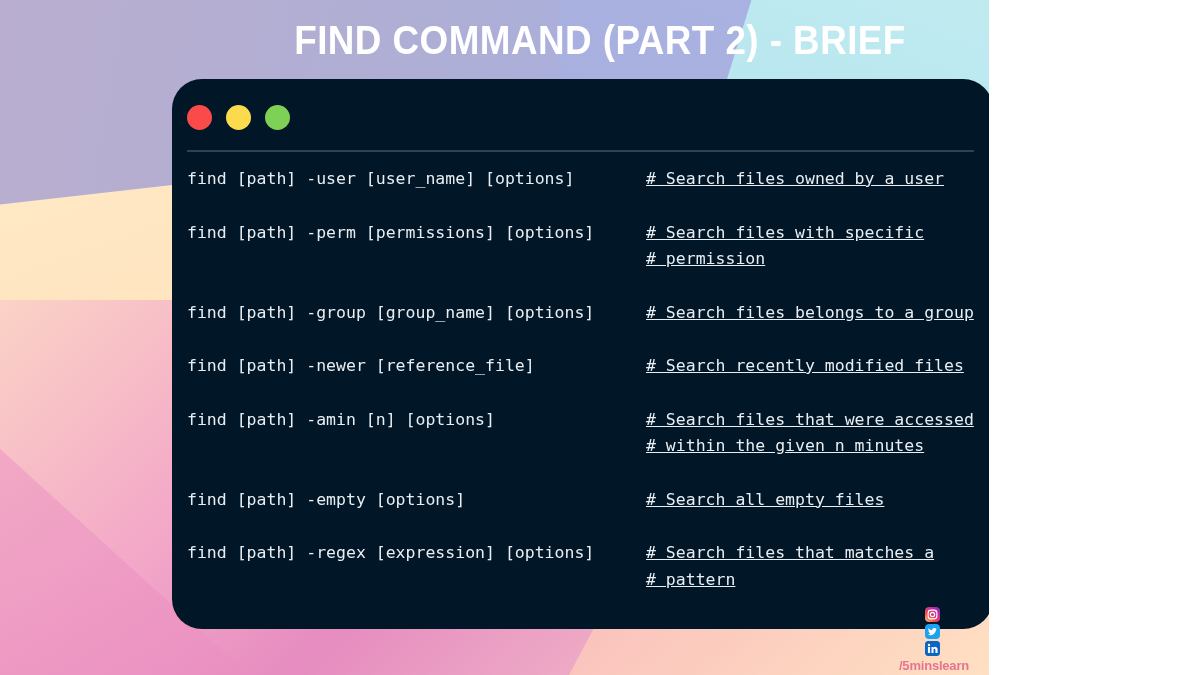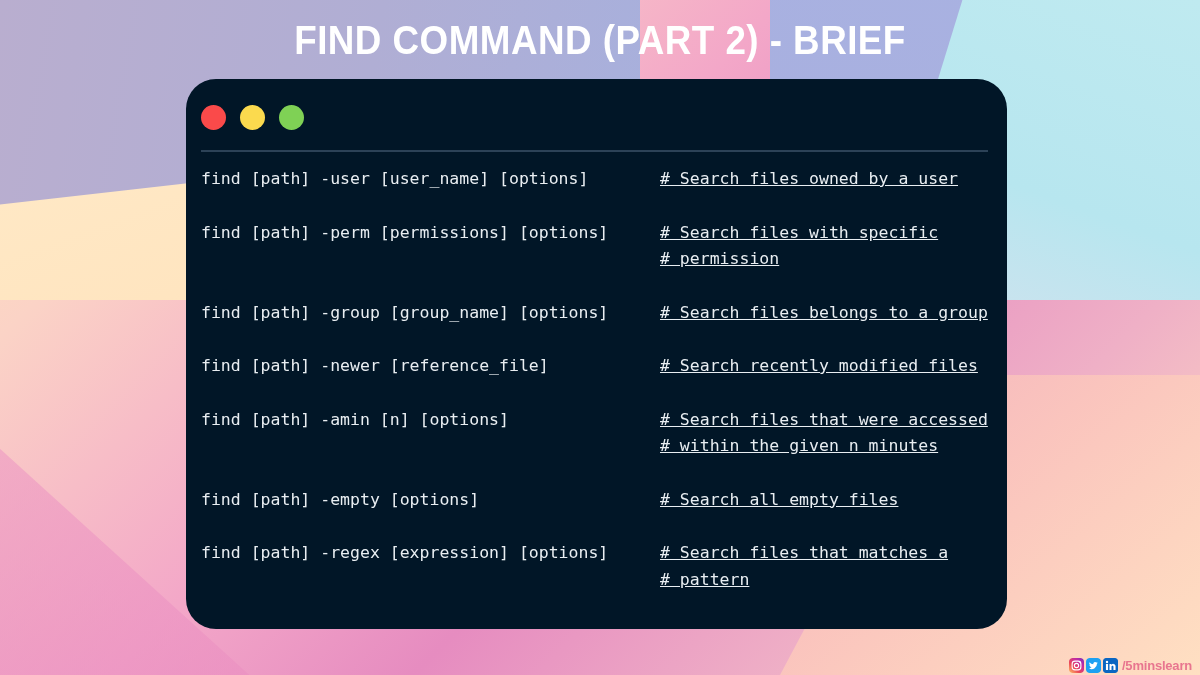--- a/index.html
+++ b/index.html
@@ -5,21 +5,21 @@
   * { margin:0; padding:0; box-sizing:border-box; }
 
   html, body {
     width:1200px; height:675px;
     overflow:hidden;
     font-family:"Liberation Sans", sans-serif;
   }
 
   #stage {
     position:relative;
-    width:1200px; height:675px;
+    width:989px; height:675px;
     overflow:hidden;
     background:
       linear-gradient(135deg,
         #ffe3bd 0%,
         #fbd3c6 18%,
         #f3a7c8 42%,
         #e68cc0 58%,
         #efb0c6 78%,
         #ffdcc2 100%);
   }
@@ -72,21 +72,21 @@
     letter-spacing:0.5px;
     line-height:44px;
     transform:scaleX(.92);
     text-transform:uppercase;
     white-space:nowrap;
   }
 
   
   .terminal {
     position:absolute;
-    left:186px; top:79px;
+    left:172px; top:79px;
     width:821px; height:550px;
     background:#011627;
     border-radius:30px;
     overflow:hidden;
   }
 
   .titlebar {
     position:relative;
     height:71px;
     padding:26px 0 0 15px;
@@ -118,22 +118,22 @@
   .row { display:flex; margin-bottom:27px; }
   .row:last-child { margin-bottom:0; }
 
   .cmd { width:459px; flex:0 0 459px; }
   .cmt { flex:1 1 auto;text-decoration:underline; }
   .cmt-line { display:block; }
 
   
   .handle {
     position:absolute;
-    right:8px; bottom:2px;
-    display:flex; align-items:center; gap:2px;
+    right:20px; bottom:2px;
+    display:flex; align-items:center; gap:2px;flex-direction:column;
   }
   .sicon { width:15px; height:15px; border-radius:3px; display:block; }
   .handle-text {
     font-family:"Liberation Sans", sans-serif;
     font-weight:bold;
     font-size:13px;
     color:#e8758f;
     letter-spacing:-0.2px;
     margin-left:2px;
   }

